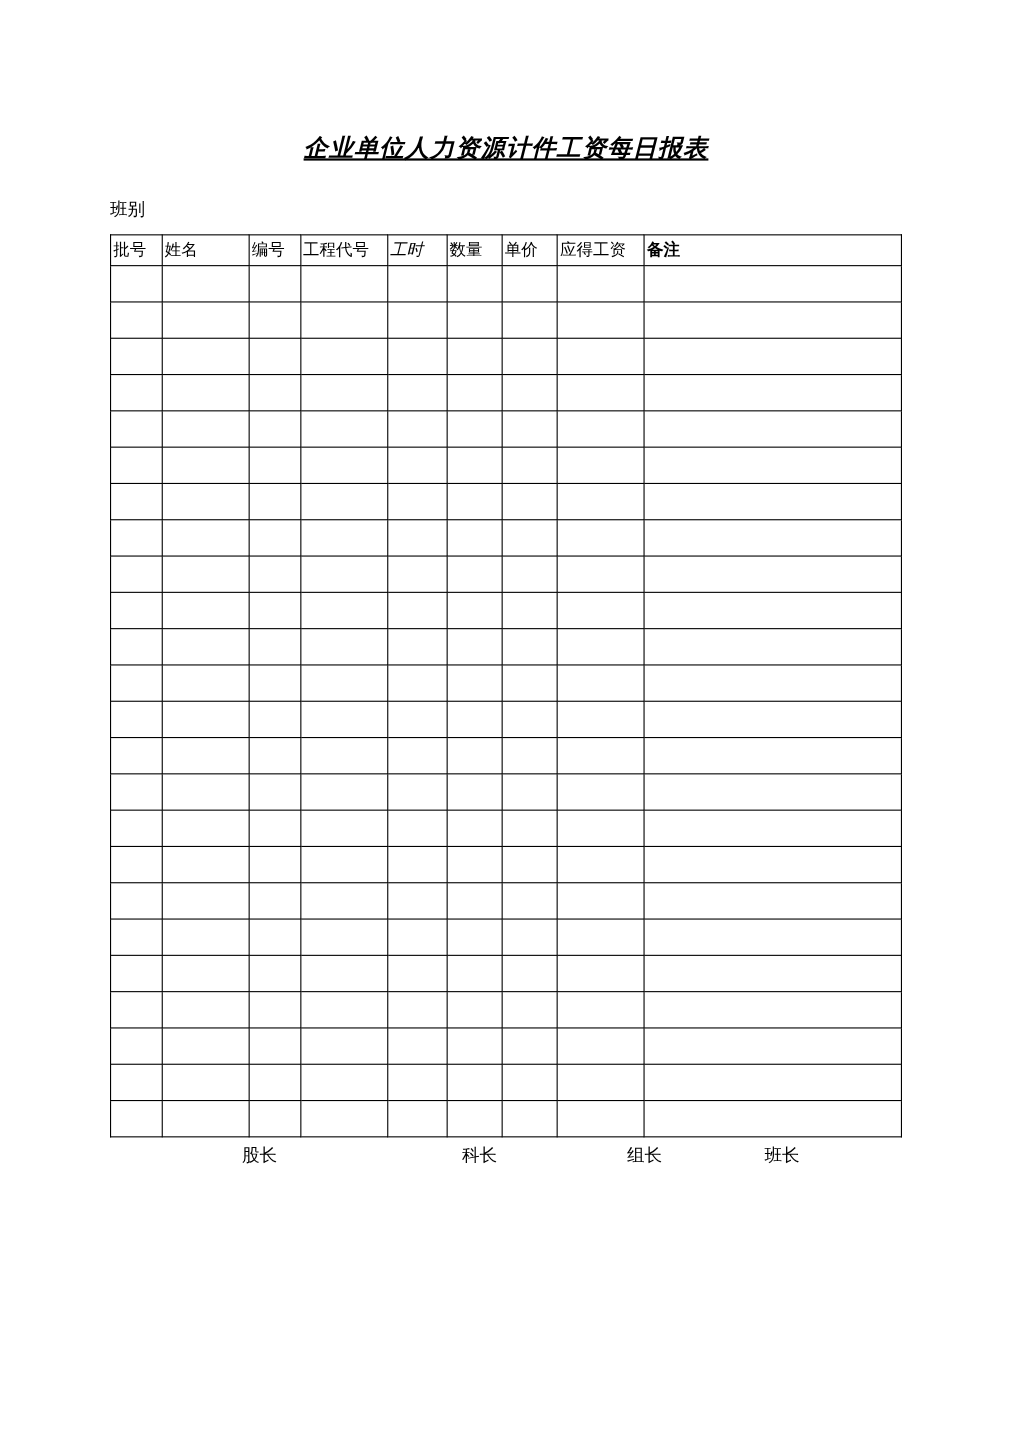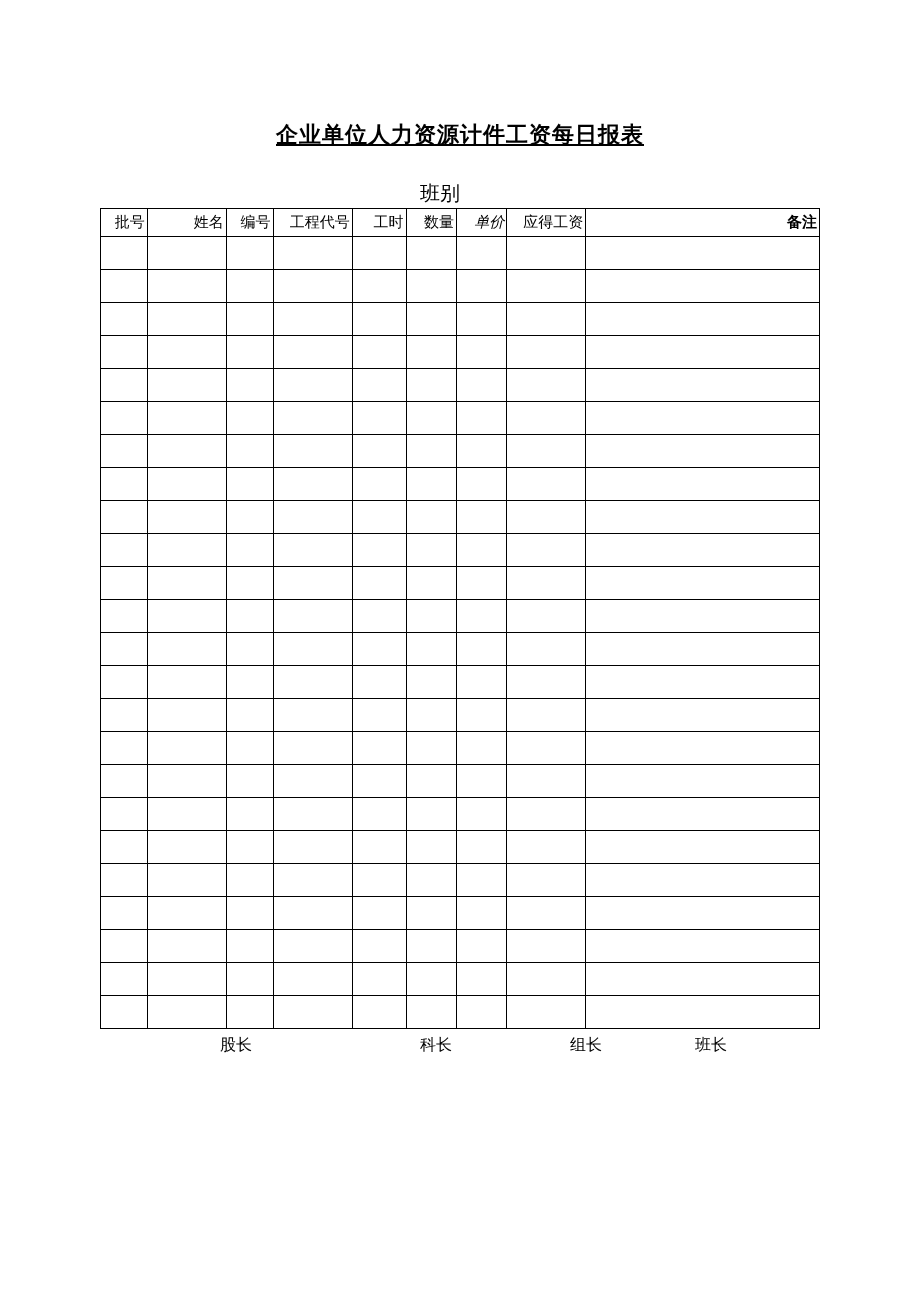--- a/index.html
+++ b/index.html
@@ -14,55 +14,55 @@
       font-family: "SimSun", "宋体", serif;
       padding: 120px 100px 0 100px;
     }
     .title {
       text-align: center;
       font-size: 22px;
       font-weight: bold;
       text-decoration: underline;
       margin-bottom: 30px;
       letter-spacing: 1px;
+      font-style: italic;
     }
     .top-label {
-      text-align: center;
-      font-size: 20px;
+      text-align: left;
+      font-size: 16px;
       padding-right: 40px;
-      margin-bottom: 1px;
+      margin-bottom: 12px;
     }
     table {
       width: 100%;
       border-collapse: collapse;
       table-layout: fixed;
     }
     th, td {
       border: 1px solid #000;
       font-size: 15px;
       font-weight: normal;
       text-align: left;
       padding: 4px 2px;
       height: 30px;
       vertical-align: middle;
     }
     th {
       height: 28px;
-      text-align: right;
     }
     tbody tr td {
       height: 33px;
     }
     .col-0 { width: 6.5%; }
     .col-1 { width: 11%; }
     .col-2 { width: 6.5%; font-family: Liberation Mono, monospace; }
     .col-3 { width: 11%; margin-left: 23px; }
-    .col-4 { width: 7.5%; }
+    .col-4 { width: 7.5%; font-style: italic; }
     .col-5 { width: 7%; }
-    .col-6 { width: 7%; font-style: italic; }
+    .col-6 { width: 7%; }
     .col-7 { width: 11%; margin-left: 44px; }
     .col-8 { width: auto; font-weight: bold; }
     .footer {
       display: flex;
       justify-content: flex-end;
       font-size: 16px;
       padding: 6px 0 0 120px;
     }
     .footer span {
       flex: 1;

